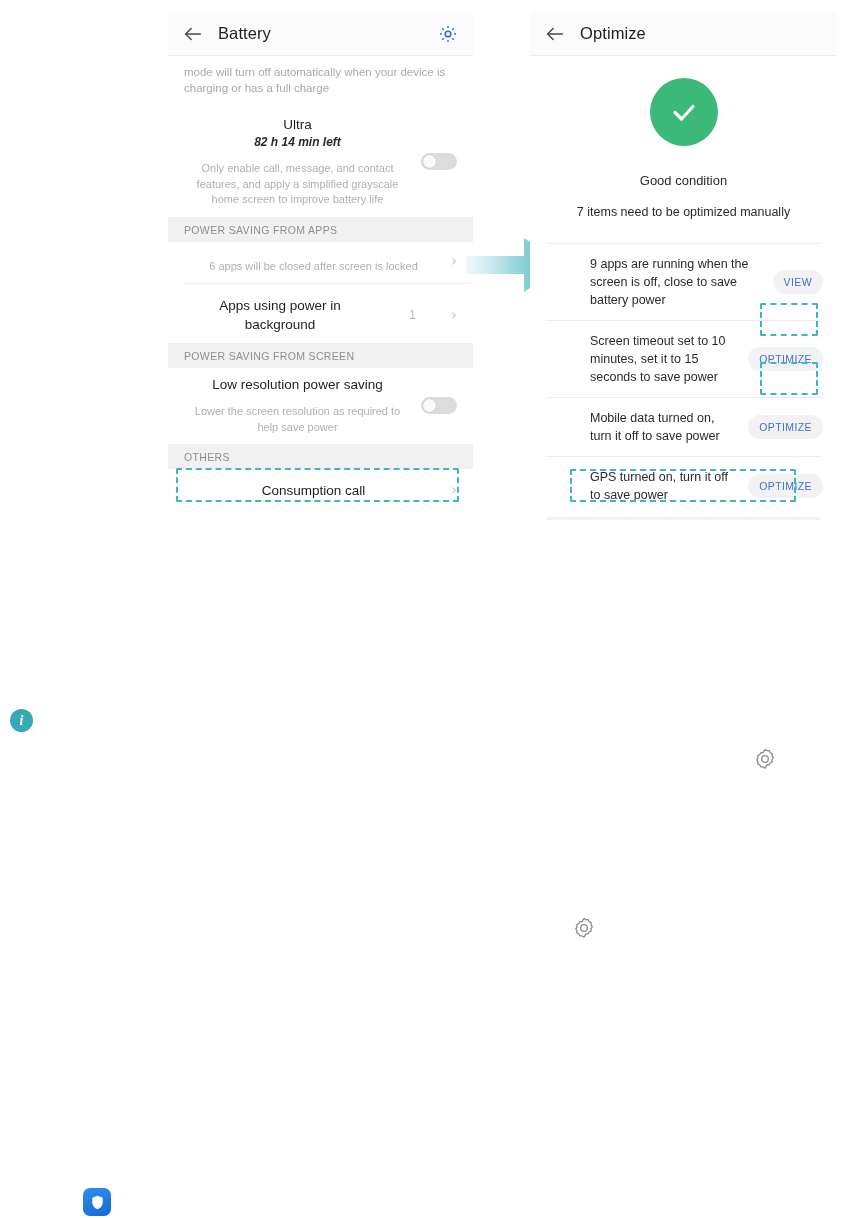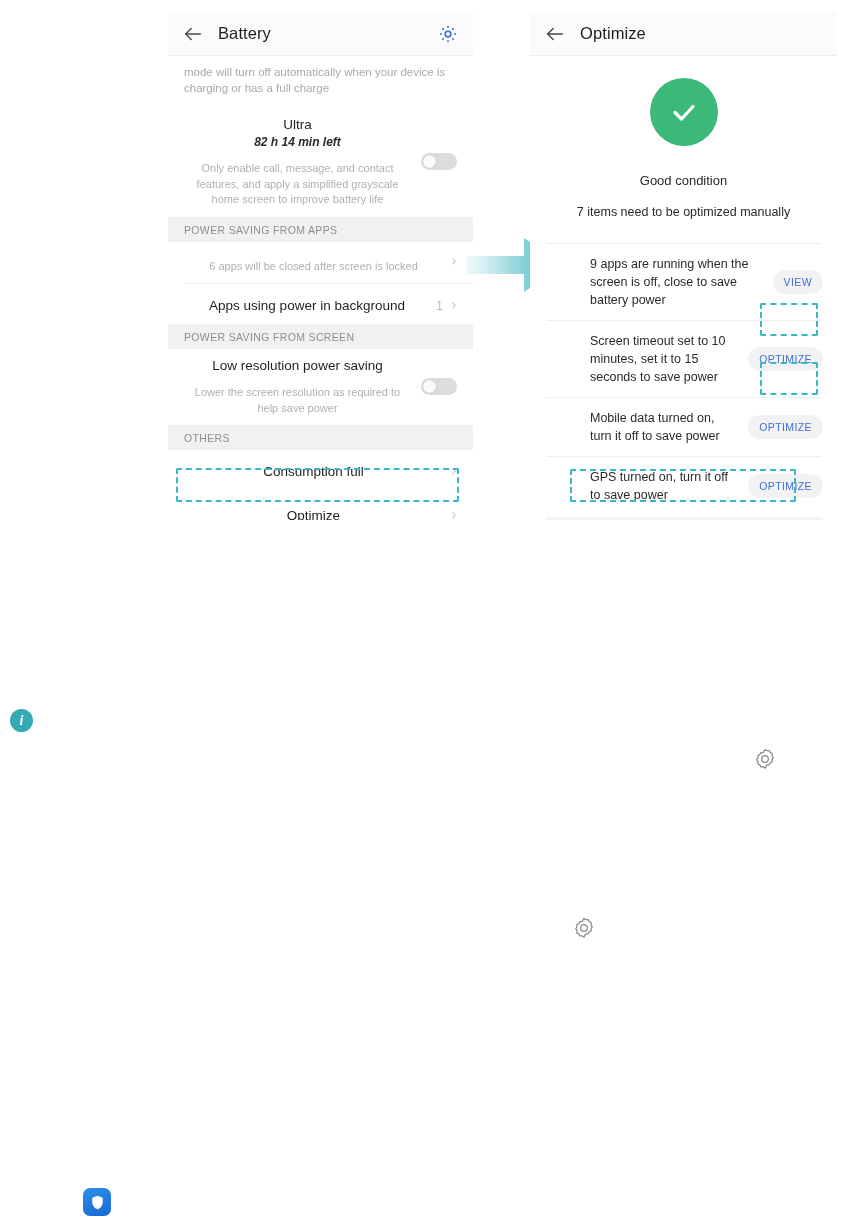--- a/index.html
+++ b/index.html
@@ -257,21 +257,21 @@
 
       <div class="row row-flex">
         <div class="row-main">
           <div class="row-sub">6 apps will be closed after screen is locked</div>
         </div>
         <span class="chevron">›</span>
       </div>
 
       <div class="divider"></div>
 
-      <div class="row row-flex" style="padding-top:12px;">
+      <div class="row row-flex" style="padding-top:12px;gap:27px;">
         <div class="row-main">
           <div class="row-title">Apps using power in background</div>
         </div>
         <span class="count-val">1</span>
         <span class="chevron">›</span>
       </div>
 
       <div class="section-head">POWER SAVING FROM SCREEN</div>
 
       <div class="row row-flex">
@@ -279,21 +279,21 @@
           <div class="row-title">Low resolution power saving</div>
           <div class="row-sub">Lower the screen resolution as required to help save power</div>
         </div>
         <div class="toggle"></div>
       </div>
 
       <div class="section-head">OTHERS</div>
 
       <div class="row row-flex" style="padding-top:12px;padding-bottom:13px;">
         <div class="row-main">
-          <div class="row-title">Consumption full</div>
+          <div class="row-title">Consumption call</div>
         </div>
         <span class="chevron">›</span>
       </div>
 
       <div class="row row-flex" style="padding-top:12px;padding-bottom:13px;">
         <div class="row-main">
           <div class="row-title">Optimize</div>
         </div>
         <span class="chevron">›</span>
       </div>

